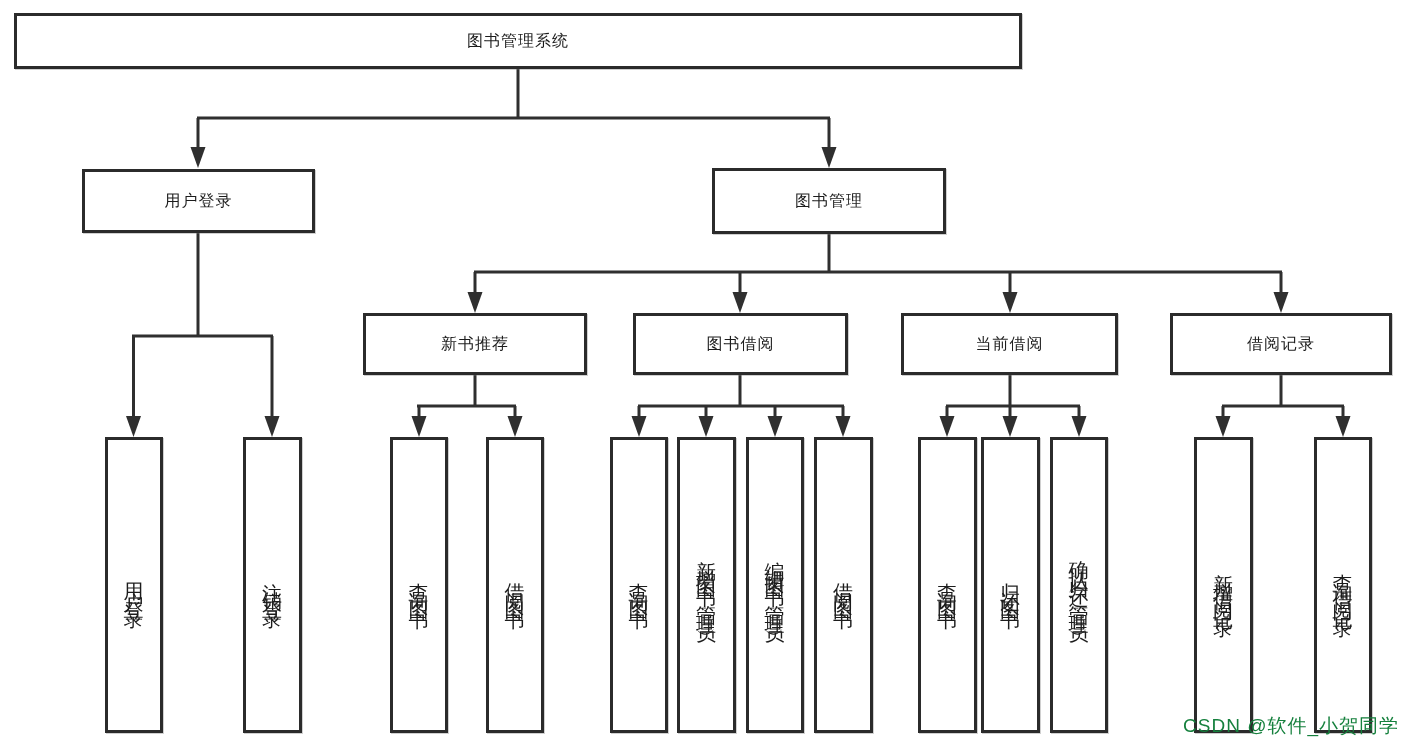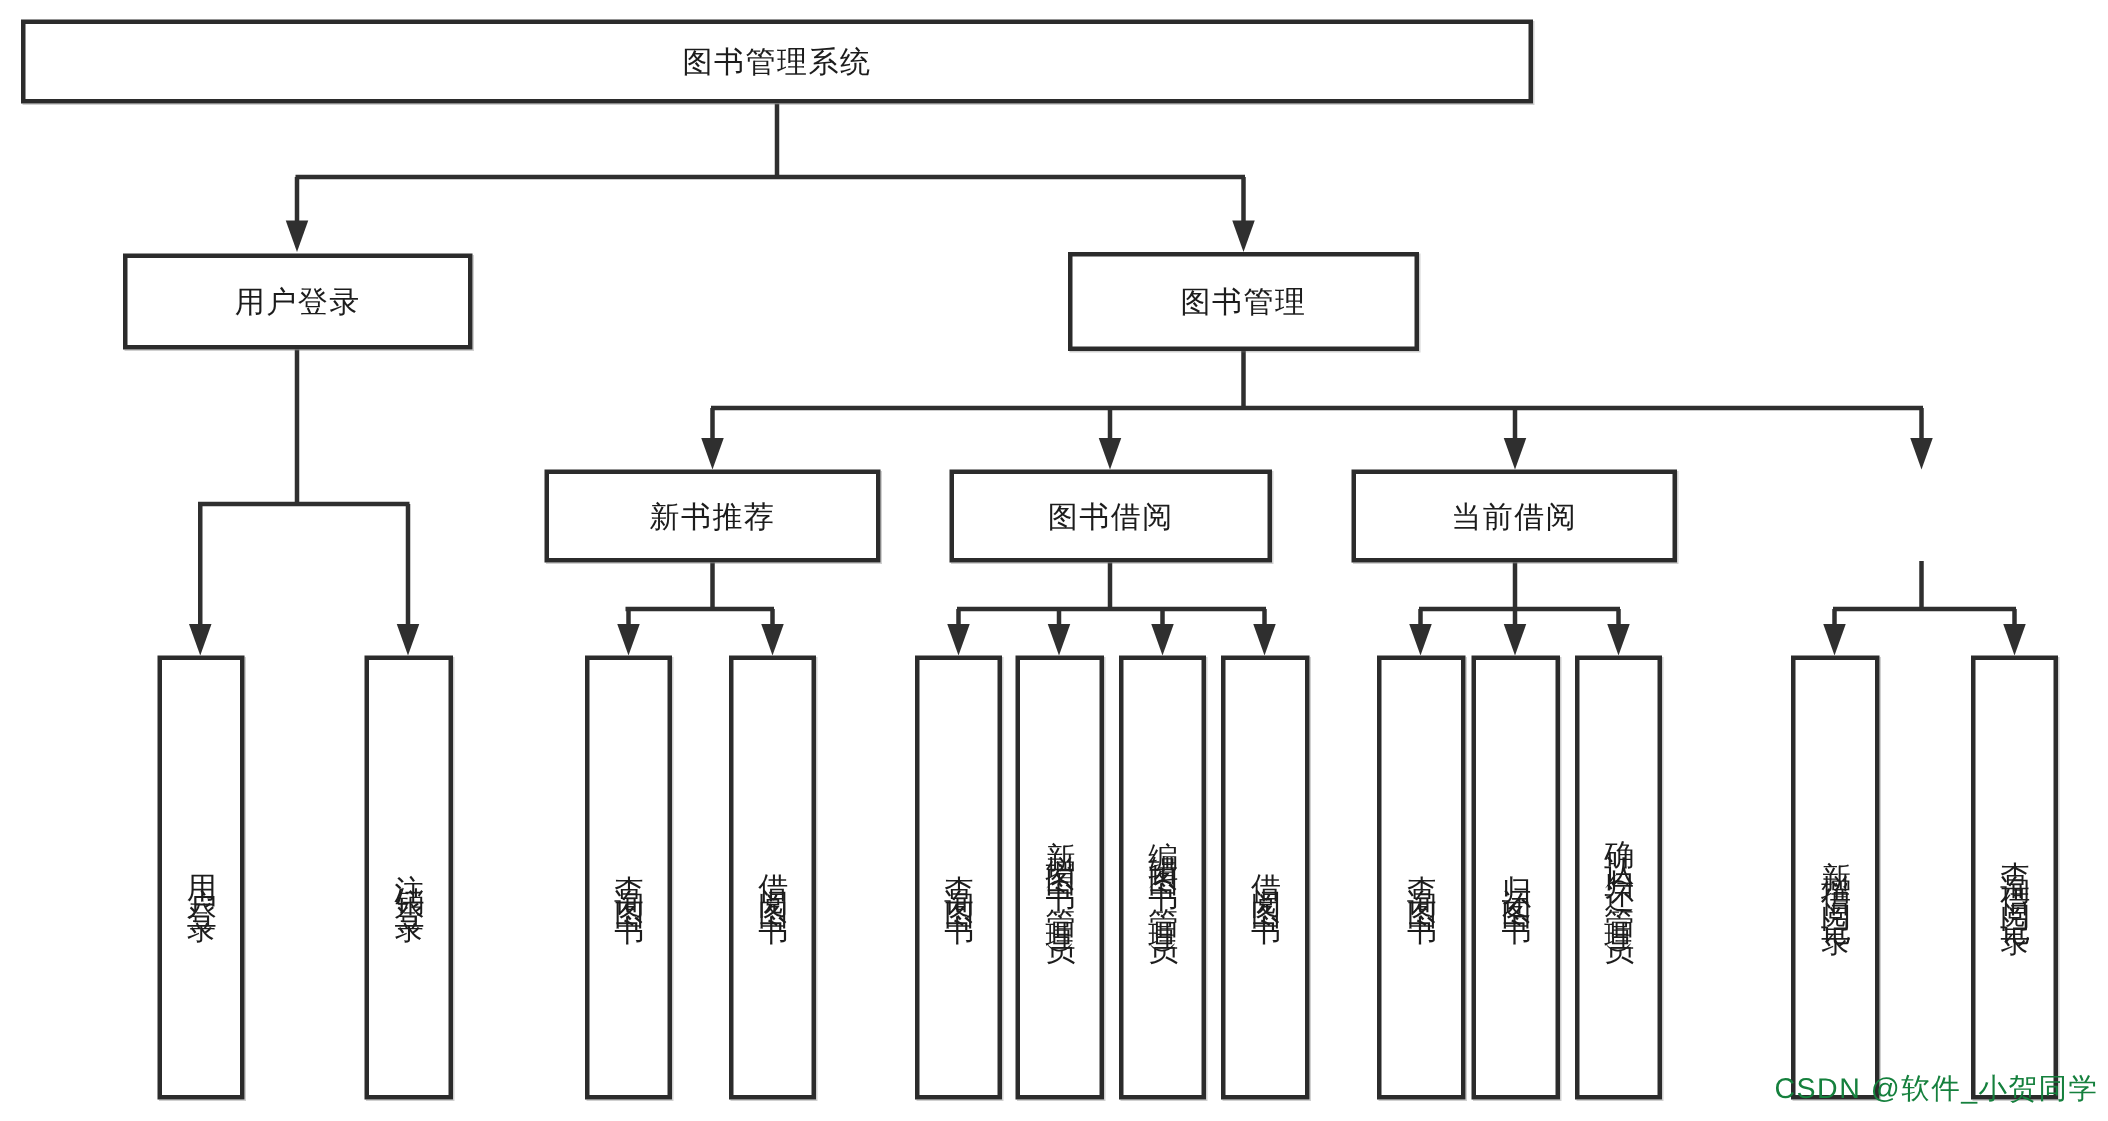--- a/index.html
+++ b/index.html
@@ -36,21 +36,21 @@
     border: 3px solid #2b2b2b;
     background: #ffffff;
     display: flex;
     align-items: center;
     justify-content: center;
     color: #1c1c1c;
     z-index: 2;
     box-shadow: 1px 1px 0 rgba(120,120,120,0.35);
   }
   .node.h {
-    font-size: 20px;
+    font-size: 16px;
     letter-spacing: 1px;
     white-space: nowrap;
     justify-content: center;
   }
   .node.v {
     font-size: 20px;
     top: 437px;
     height: 296px;
   }
   .node.v .vtext {
@@ -180,20 +180,23 @@
 
   <div class="node h" style="left:363px; top:313px; width:224px; height:62px;">
     <span>新书推荐</span>
   </div>
   <div class="node h" style="left:633px; top:313px; width:215px; height:62px;">
     <span>图书借阅</span>
   </div>
   <div class="node h" style="left:901px; top:313px; width:217px; height:62px;">
     <span>当前借阅</span>
   </div>
+  <div class="node h" style="left:1170px; top:313px; width:222px; height:62px;">
+    <span>借阅记录</span>
+  </div>
 
   <div class="node v" style="left:105px; width:58px;">
     <span class="vtext">用户登录</span>
   </div>
   <div class="node v" style="left:243px; width:59px;">
     <span class="vtext">注销登录</span>
   </div>
 
   <div class="node v" style="left:390px; width:58px;">
     <span class="vtext">查询图书</span>

